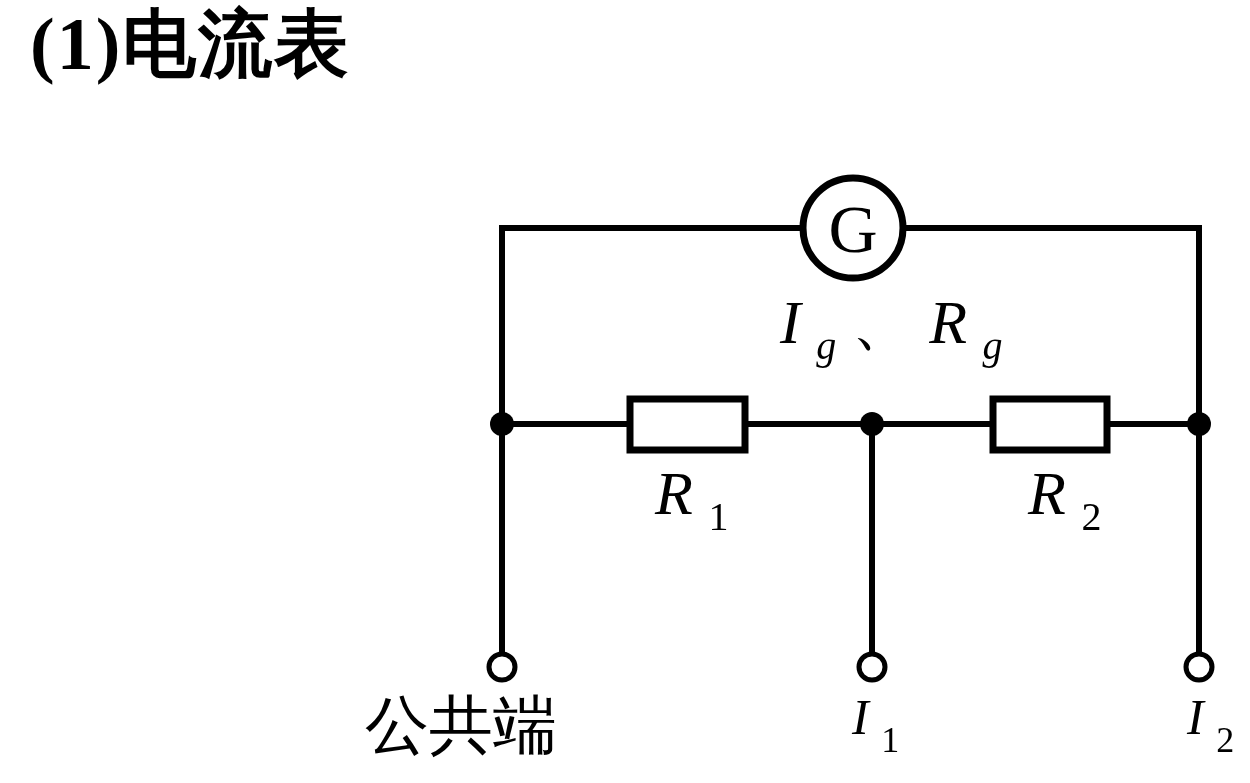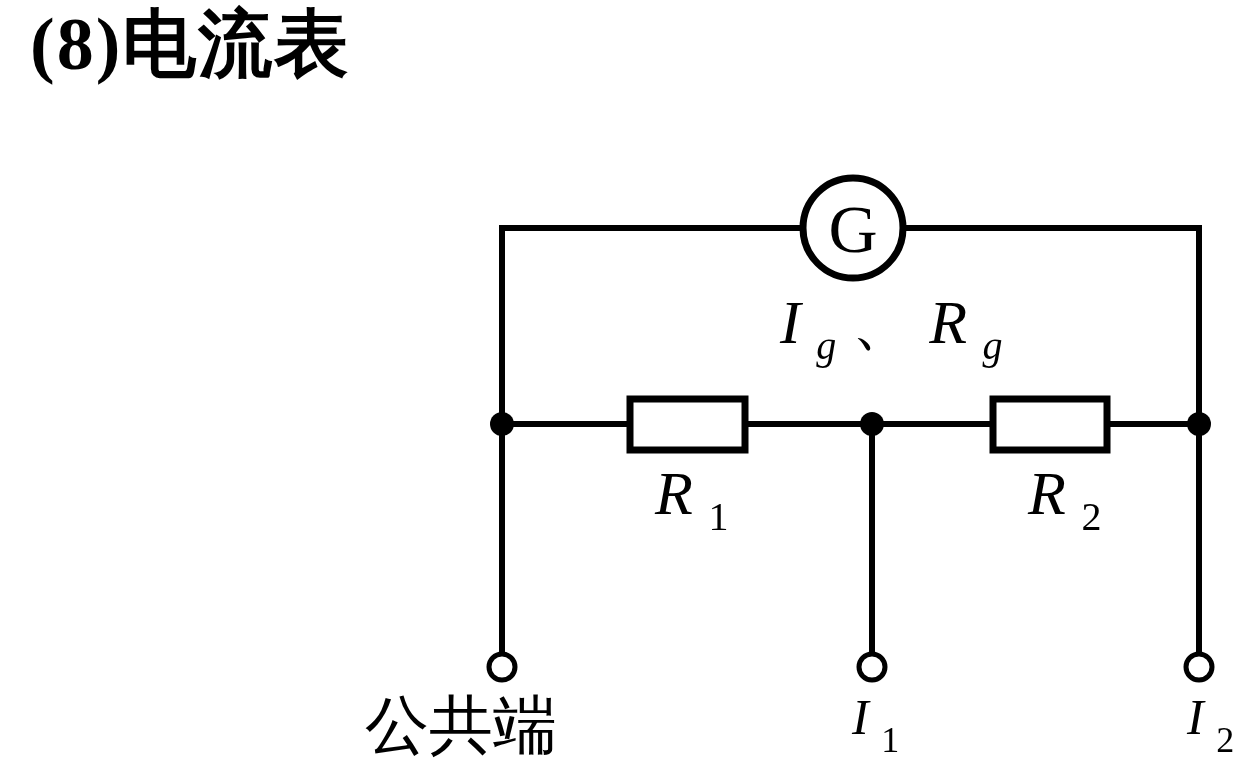--- a/index.html
+++ b/index.html
@@ -64,21 +64,21 @@
   }
   .italic {
     font-style: italic;
   }
 </style>
 </head>
 <body>
 
 <div class="page">
 
-  <div class="page-title">(8)电流表</div>
+  <div class="page-title">(1)电流表</div>
 
   <svg class="circuit-svg" viewBox="0 0 1250 783" xmlns="http://www.w3.org/2000/svg">
 
     <line class="wire" x1="502" y1="228" x2="1199" y2="228"></line>
     <line class="wire" x1="502" y1="228" x2="502" y2="654"></line>
     <line class="wire" x1="1199" y1="228" x2="1199" y2="654"></line>
     <line class="wire" x1="502" y1="424" x2="1199" y2="424"></line>
     <line class="wire" x1="872" y1="424" x2="872" y2="654"></line>
 
     <circle class="meter-circle" cx="853" cy="228" r="50"></circle>

